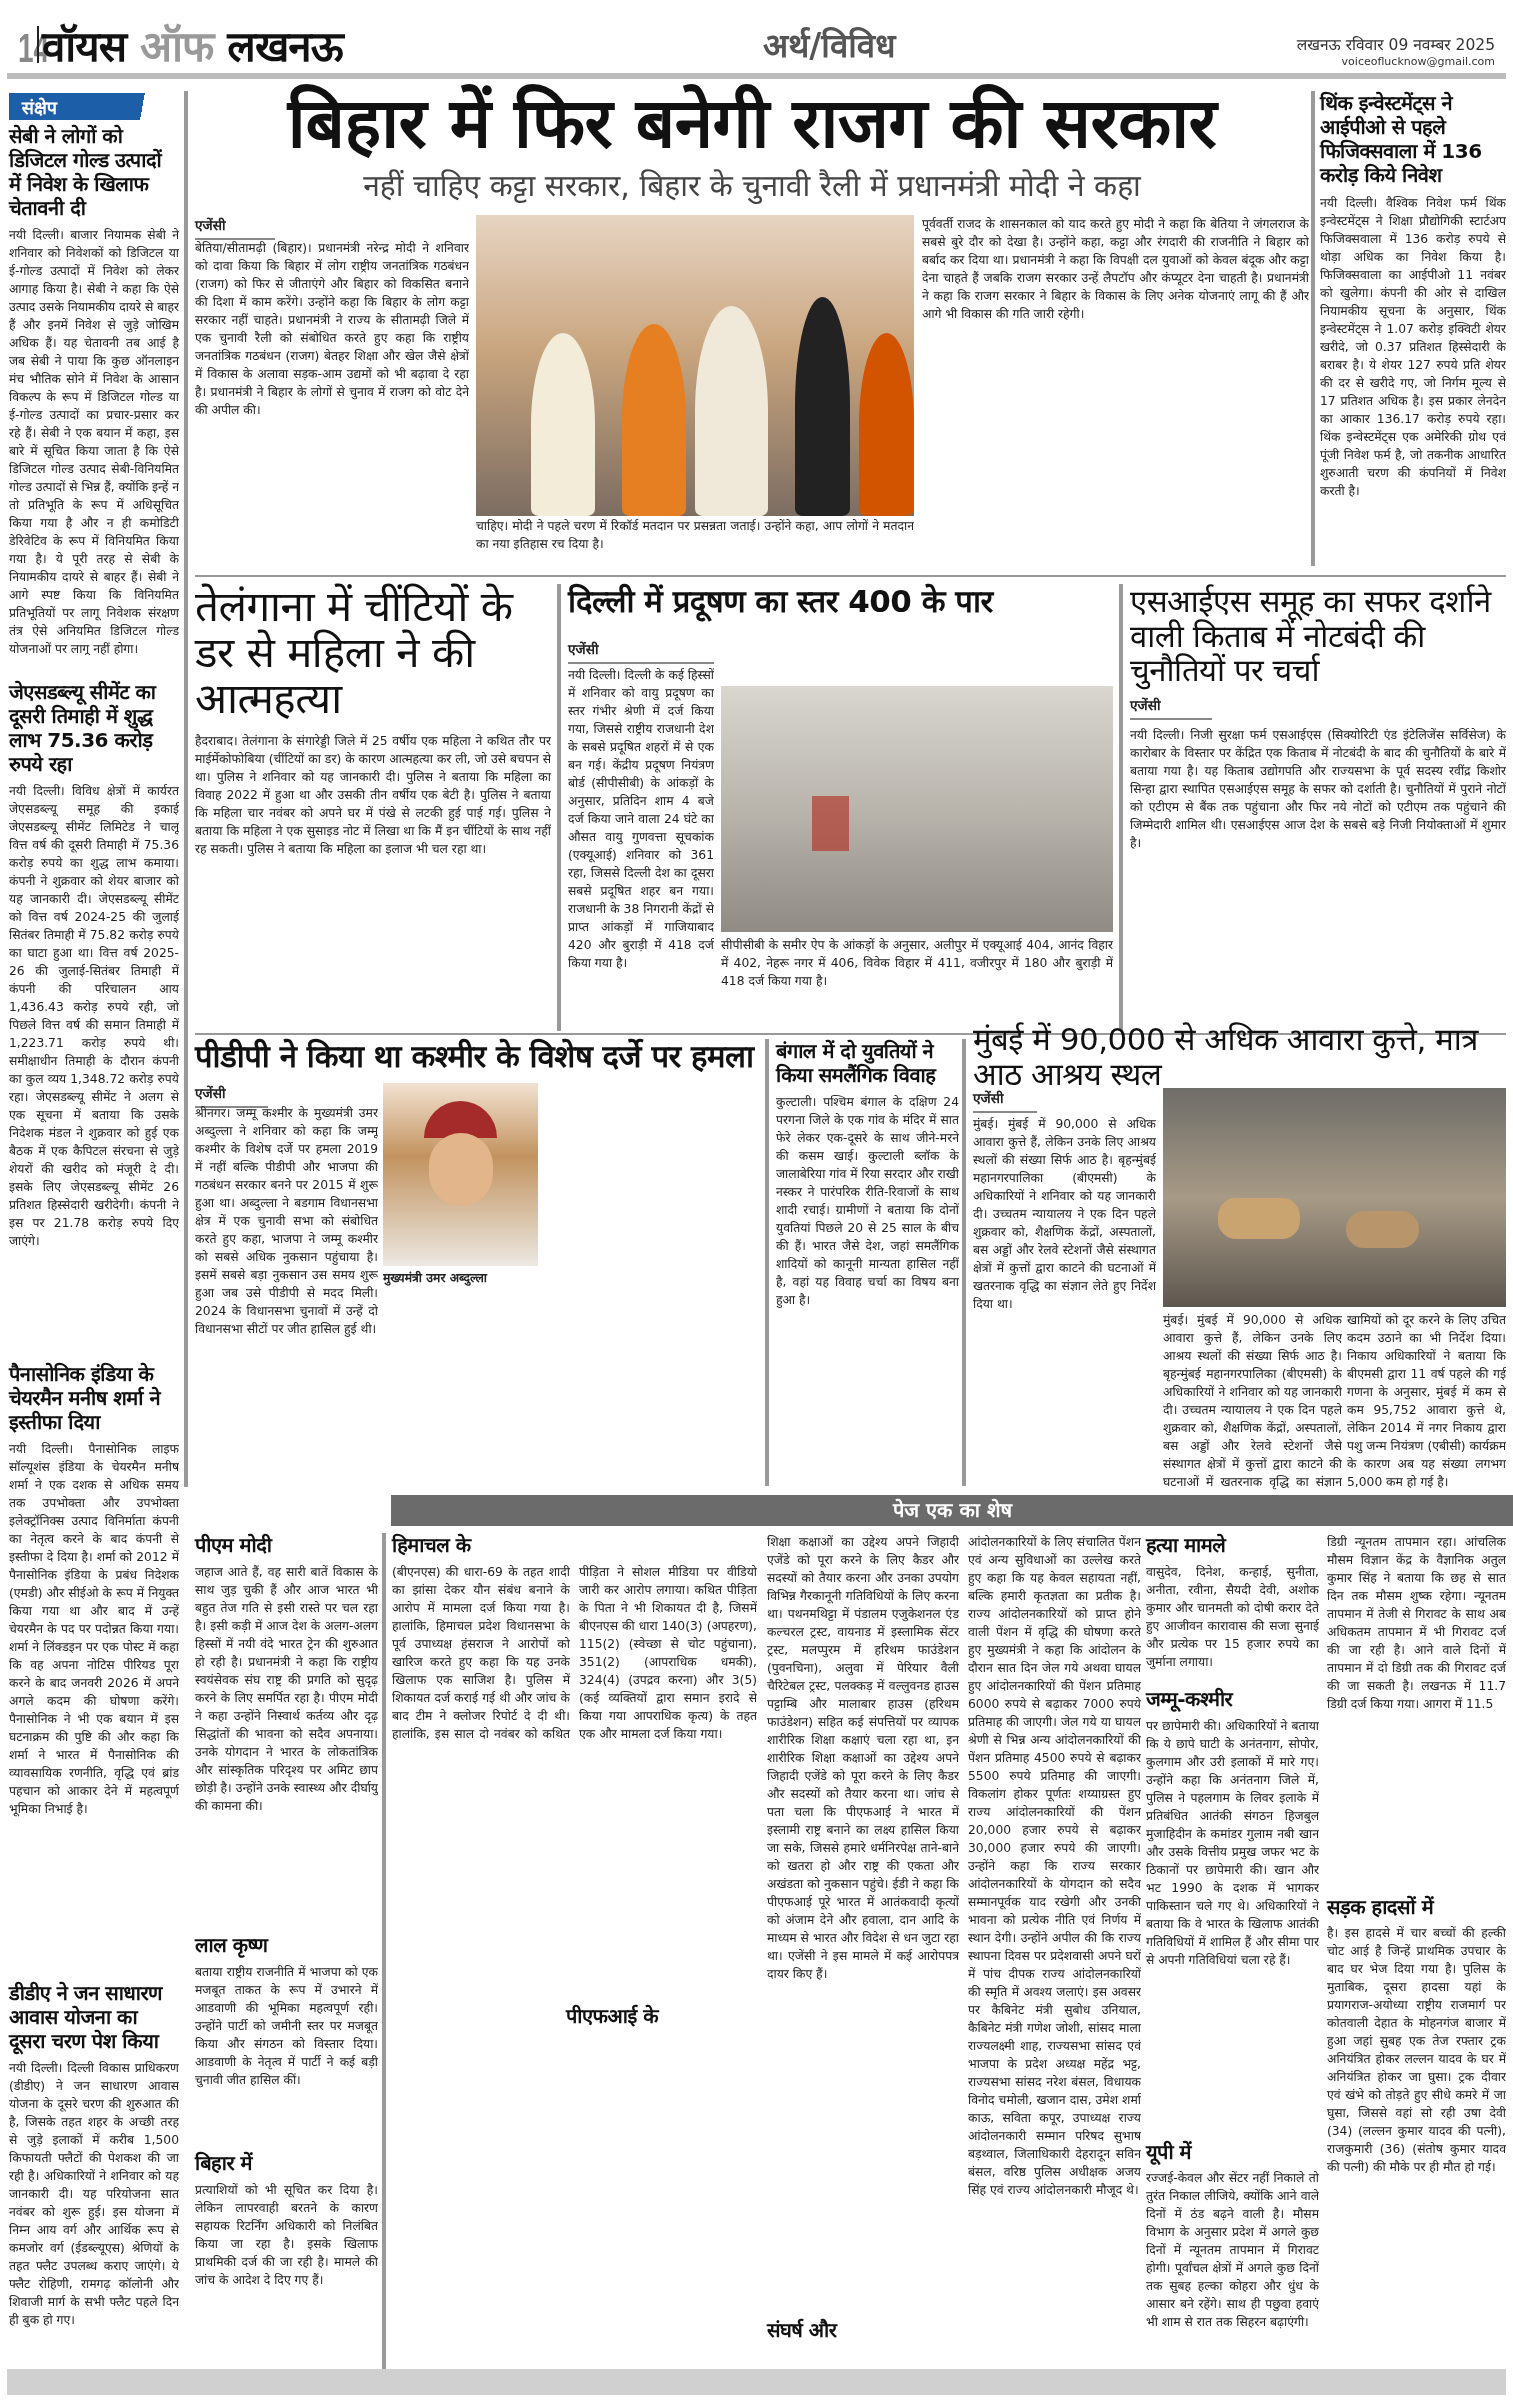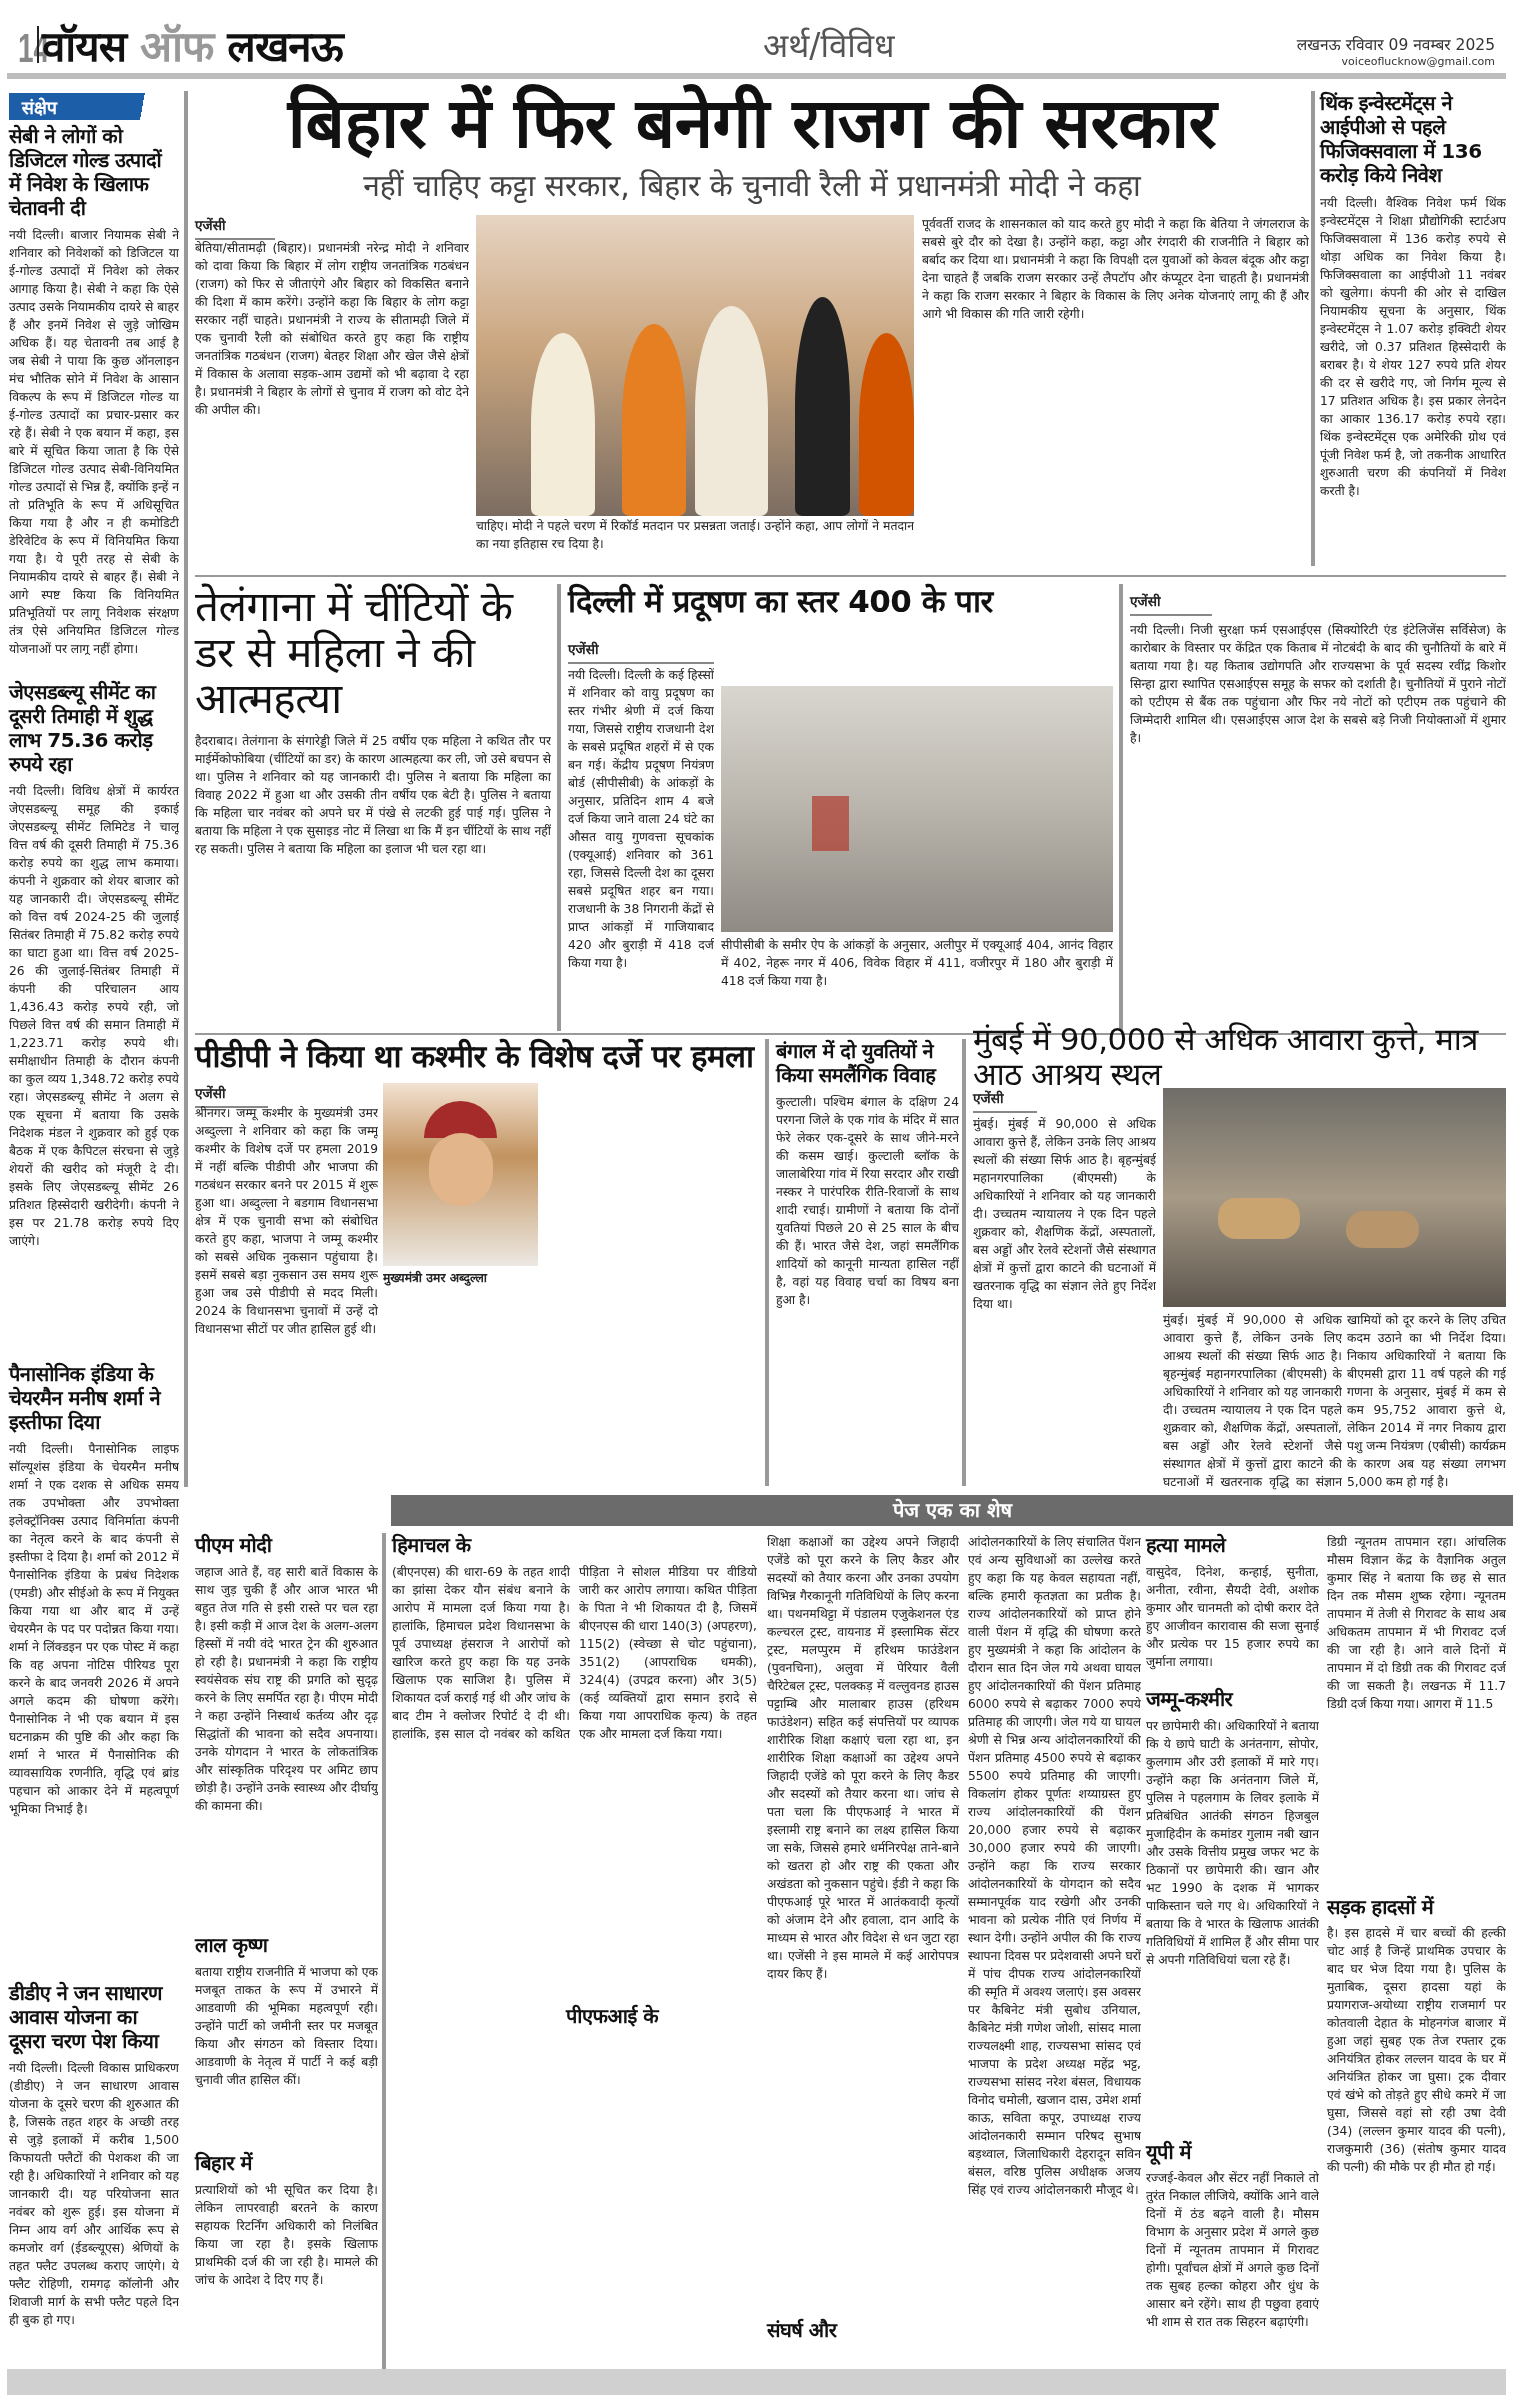--- a/index.html
+++ b/index.html
@@ -2,21 +2,21 @@
 <html style="font-size:14.6px"><head>
 <meta charset="utf-8">
 <style>
 *{box-sizing:border-box;margin:0;padding:0}
 body{width:1513px;height:2401px;background:#fff;font-family:"DejaVu Sans","Liberation Sans",sans-serif;color:#222;position:relative;overflow:hidden}
 .abs{position:absolute}
 .masthead-num{left:18px;top:25.6px;font-family:"Liberation Sans",sans-serif;font-weight:bold;font-size:40px;color:#888;transform:scaleX(.7);transform-origin:left}
 .masthead-bar{left:37px;top:25.6px;width:1.8px;height:37px;background:#222}
 .masthead-title{left:42px;top:16.4px;font-size:42px;font-weight:bold;color:#111;letter-spacing:-0.9px}
 .masthead-title .grey{color:#999}
-.section-title{left:763px;top:22px;font-size:33px;font-weight:normal;color:#555}
+.section-title{left:763px;top:22px;font-size:33px;font-weight:bold;color:#555}
 .dateline{right:18px;top:33px;font-size:15.5px;color:#333}
 .email{right:18px;top:55px;font-size:11px;color:#333}
 .top-rule{left:7.3px;top:73px;width:1499px;height:6.4px;background:#bdbdbd}
 .bottom-rule{left:7.3px;top:2369px;width:1499px;height:25.6px;background:#d0d0d0}
 .col-rule{background:#999;width:3.7px}
 .kicker{left:9px;top:93px;width:155px;height:27px;background:linear-gradient(100deg,#1d5ea8 85%,transparent 85%);color:#fff;font-size:18px;padding:1.8px 12.8px;font-weight:bold}
 .hl{font-weight:bold;color:#111;line-height:1.12;letter-spacing:-0.5px}
 .hl-xl{font-size:69px;line-height:1}
 .hl-l{font-size:42px;line-height:1.1}
 .hl-m{font-size:31px;line-height:1.12}
@@ -99,20 +99,21 @@
 <div class="abs hl hl-m" style="left:568px;top:584px;width:548px">दिल्ली में प्रदूषण का स्तर 400 के पार</div>
 <div class="abs byline" style="left:568px;top:639px;width:146px">एजेंसी</div>
 <div class="abs body" style="left:568px;top:666px;width:146px;height:356px">नयी दिल्ली। दिल्ली के कई हिस्सों में शनिवार को वायु प्रदूषण का स्तर गंभीर श्रेणी में दर्ज किया गया, जिससे राष्ट्रीय राजधानी देश के सबसे प्रदूषित शहरों में से एक बन गई। केंद्रीय प्रदूषण नियंत्रण बोर्ड (सीपीसीबी) के आंकड़ों के अनुसार, प्रतिदिन शाम 4 बजे दर्ज किया जाने वाला 24 घंटे का औसत वायु गुणवत्ता सूचकांक (एक्यूआई) शनिवार को 361 रहा, जिससे दिल्ली देश का दूसरा सबसे प्रदूषित शहर बन गया। राजधानी के 38 निगरानी केंद्रों से प्राप्त आंकड़ों में गाजियाबाद 420 और बुराड़ी में 418 दर्ज किया गया है।</div>
 <div class="abs photo smog" style="left:721px;top:686px;width:392px;height:246px">
   <div style="position:absolute;left:91px;top:110px;width:37px;height:55px;background:#b03a2e;opacity:.7"></div>
 </div>
 <div class="abs body" style="left:721px;top:936px;width:392px;height:73px">सीपीसीबी के समीर ऐप के आंकड़ों के अनुसार, अलीपुर में एक्यूआई 404, आनंद विहार में 402, नेहरू नगर में 406, विवेक विहार में 411, वजीरपुर में 180 और बुराड़ी में 418 दर्ज किया गया है।</div>
 
 <div class="abs col-rule" style="left:1119px;top:584px;height:447px"></div>
 <div class="abs" style="left:1130px;top:584px;width:376px">
+  <div class="hl hl-m hl-light">एसआईएस समूह का सफर दर्शाने वाली किताब में नोटबंदी की चुनौतियों पर चर्चा</div>
   <div class="byline" style="width:82px;margin-top:7.3px">एजेंसी</div>
   <div class="body" style="height:310px;margin-top:5.5px">नयी दिल्ली। निजी सुरक्षा फर्म एसआईएस (सिक्योरिटी एंड इंटेलिजेंस सर्विसेज) के कारोबार के विस्तार पर केंद्रित एक किताब में नोटबंदी के बाद की चुनौतियों के बारे में बताया गया है। यह किताब उद्योगपति और राज्यसभा के पूर्व सदस्य रवींद्र किशोर सिन्हा द्वारा स्थापित एसआईएस समूह के सफर को दर्शाती है। चुनौतियों में पुराने नोटों को एटीएम से बैंक तक पहुंचाना और फिर नये नोटों को एटीएम तक पहुंचाने की जिम्मेदारी शामिल थी। एसआईएस आज देश के सबसे बड़े निजी नियोक्ताओं में शुमार है।</div>
 </div>
 
 <div class="abs" style="left:195px;top:1033px;width:1311px;height:1.8px;background:#999"></div>
 
 <div class="abs hl hl-m" style="left:195px;top:1039px;width:566px">पीडीपी ने किया था कश्मीर के विशेष दर्जे पर हमला</div>
 <div class="abs byline" style="left:195px;top:1083px;width:73px">एजेंसी</div>
 <div class="abs photo person" style="left:383px;top:1083px;width:155px;height:183px">
   <div style="position:absolute;left:41px;top:18px;width:73px;height:37px;background:#a52a2a;border-radius:37px 37px 0 0"></div>

